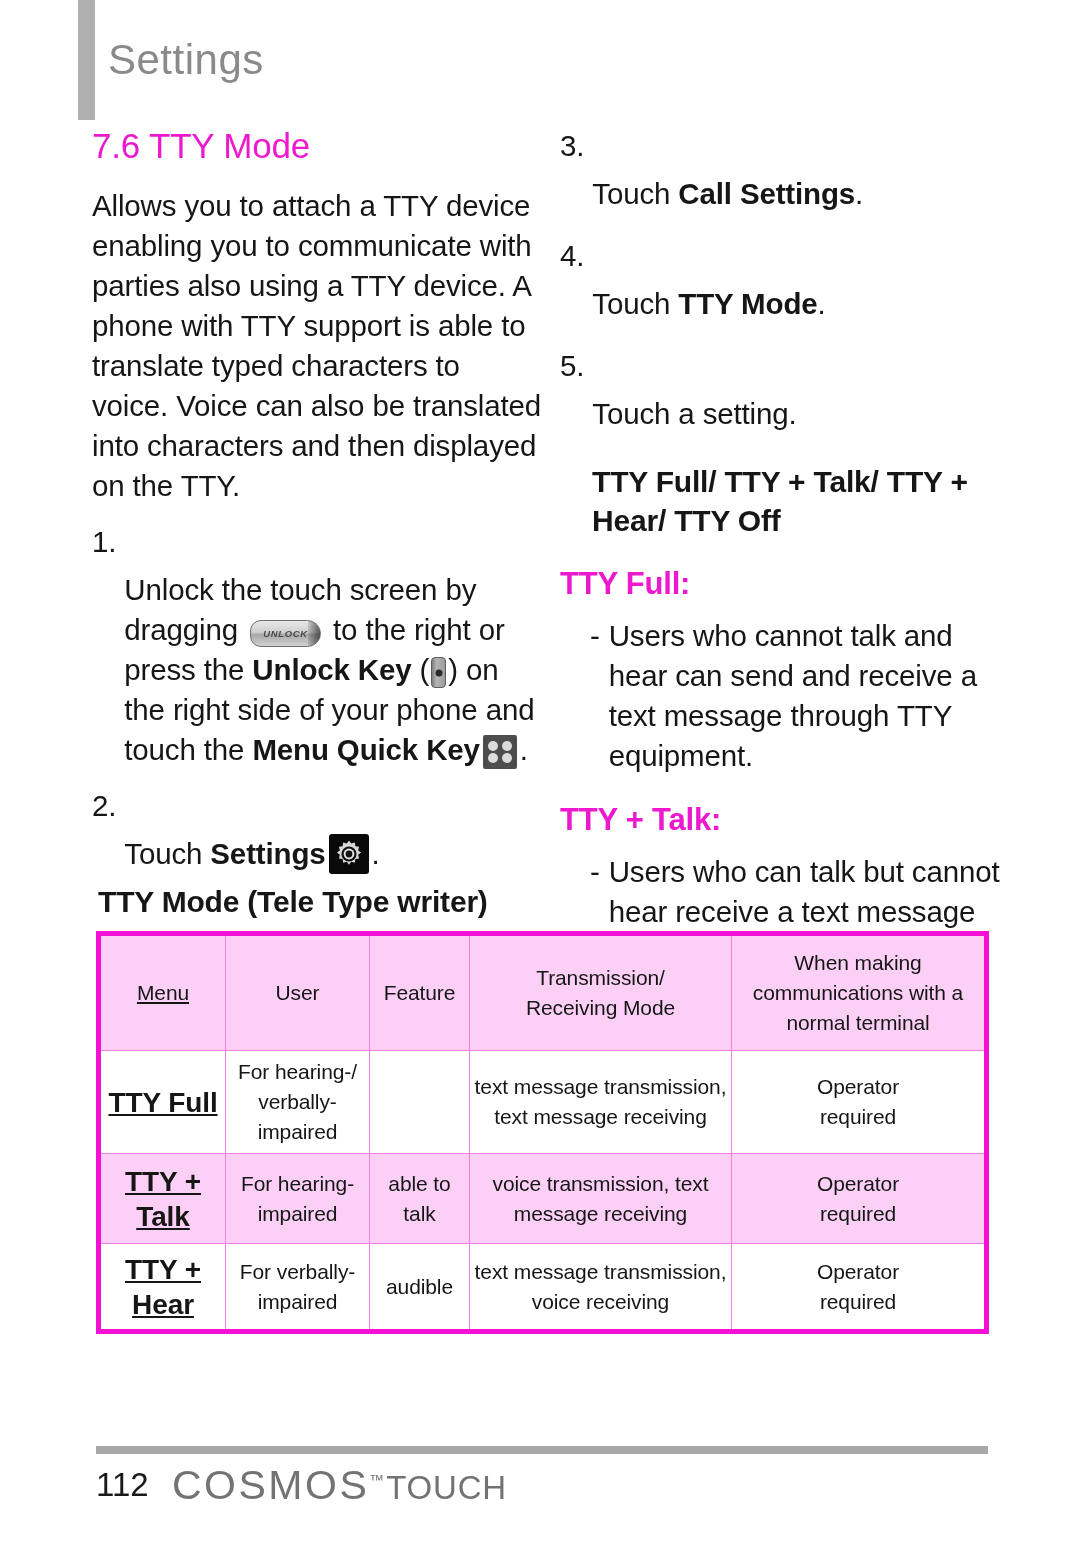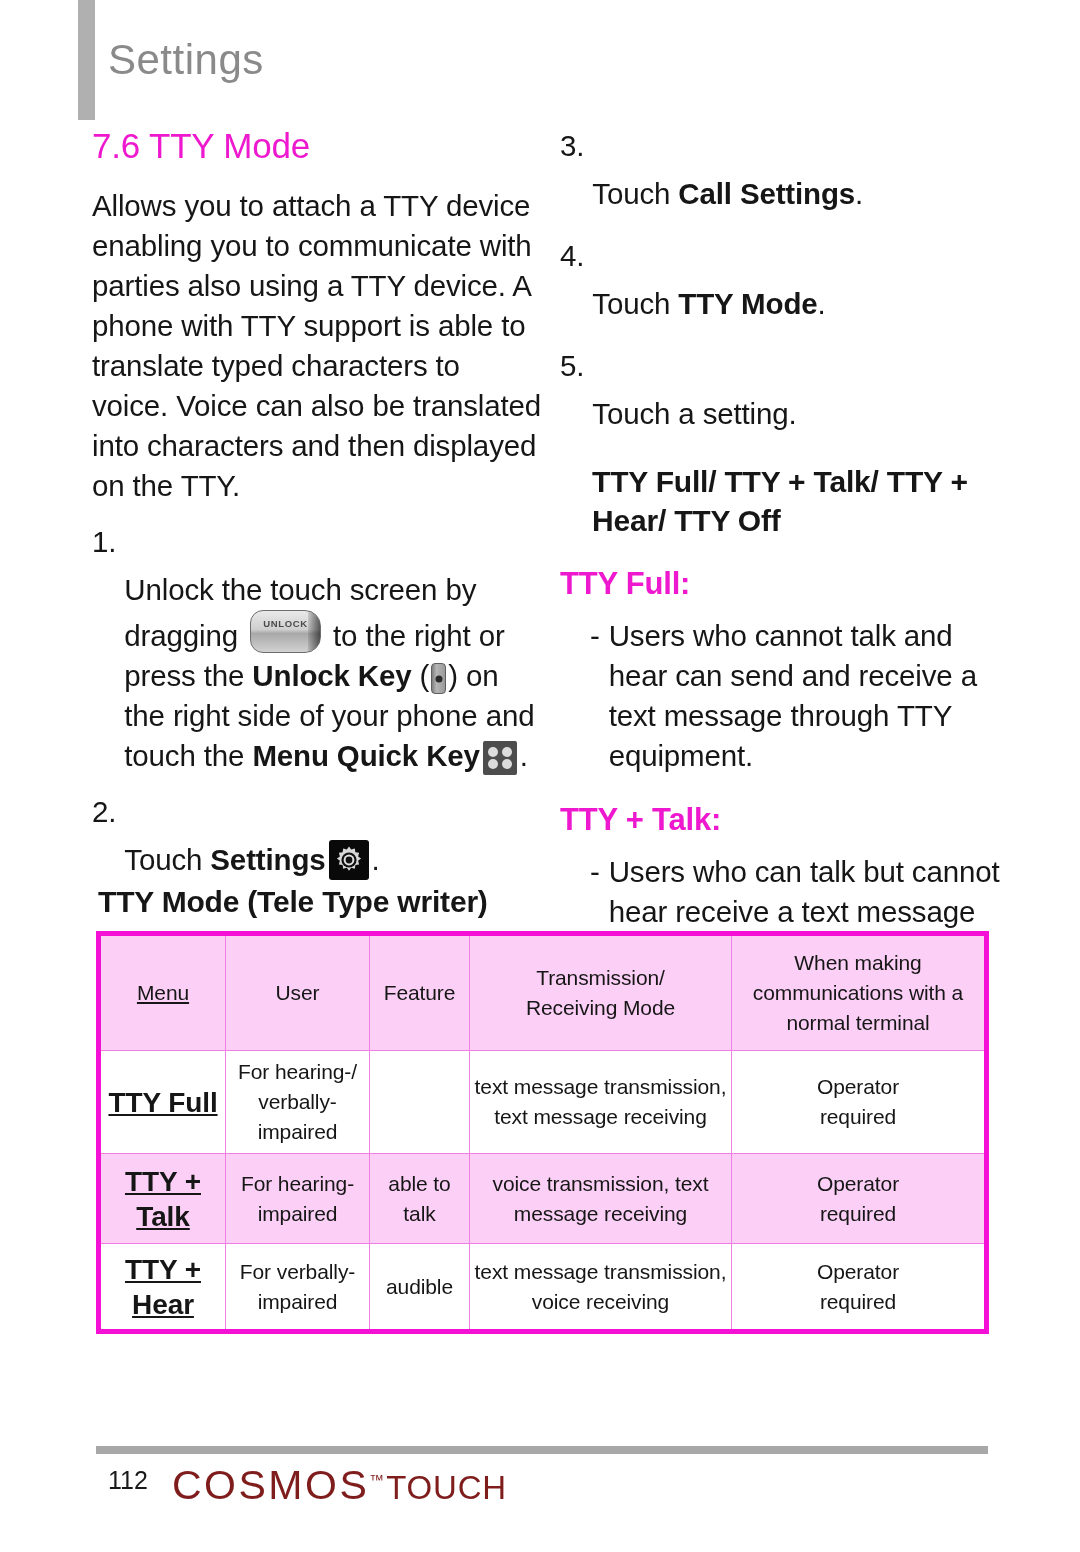--- a/index.html
+++ b/index.html
@@ -115,34 +115,35 @@
     color: #ee18cf;
     margin-top: 26px;
     letter-spacing: -0.2px;
   }
 
   
   .icon-unlock-slider {
     display: inline-block;
     vertical-align: -7px;
     width: 71px;
-    height: 43px;
+    height: 27px;
     border-radius: 13px 16px 16px 13px;
     background: linear-gradient(180deg,#e9e9e9 0%,#cfcfcf 45%,#a8a8a8 55%,#d2d2d2 100%);
     border: 1px solid #6d6d6d;
     position: relative;
     margin: 0 4px;
     text-align: center;
     line-height: 25px;
     font-size: 9.5px;
     font-weight: 700;
     color: #4a4a4a;
     letter-spacing: 0.6px;
     font-family: "Liberation Sans", sans-serif;
     overflow: hidden;
+    font-style: italic;
   }
   .icon-unlock-slider::after {
     content: "";
     position: absolute;
     right: 0; top: 0;
     width: 12px; height: 100%;
     background: linear-gradient(90deg,rgba(60,60,60,0.15),rgba(20,20,20,0.65));
   }
 
   .icon-unlock-key {
@@ -258,32 +259,31 @@
     left: 96px;
     top: 1446px;
     width: 892px;
     height: 8px;
     background: #a8a8a8;
   }
   .footer-page {
     position: absolute;
     left: 96px;
     top: 1466px;
-    font-size: 25px;
+    font-size: 33px;
     color: #1a1a1a;
     font-family: "Liberation Sans", sans-serif;
-    margin-left: 12px;
   }
   .footer-brand {
     position: absolute;
     left: 172px;
     top: 1462px;
     font-size: 41px;
     font-weight: 400;
-    color: #7f1d1d;
+    color: #737373;
     letter-spacing: 2.5px;
     font-family: "Liberation Sans", sans-serif;
   }
   .footer-brand .tm {
     font-size: 15px;
     vertical-align: 14px;
     letter-spacing: 0;
   }
   .footer-brand .touch {
     font-size: 33px;

